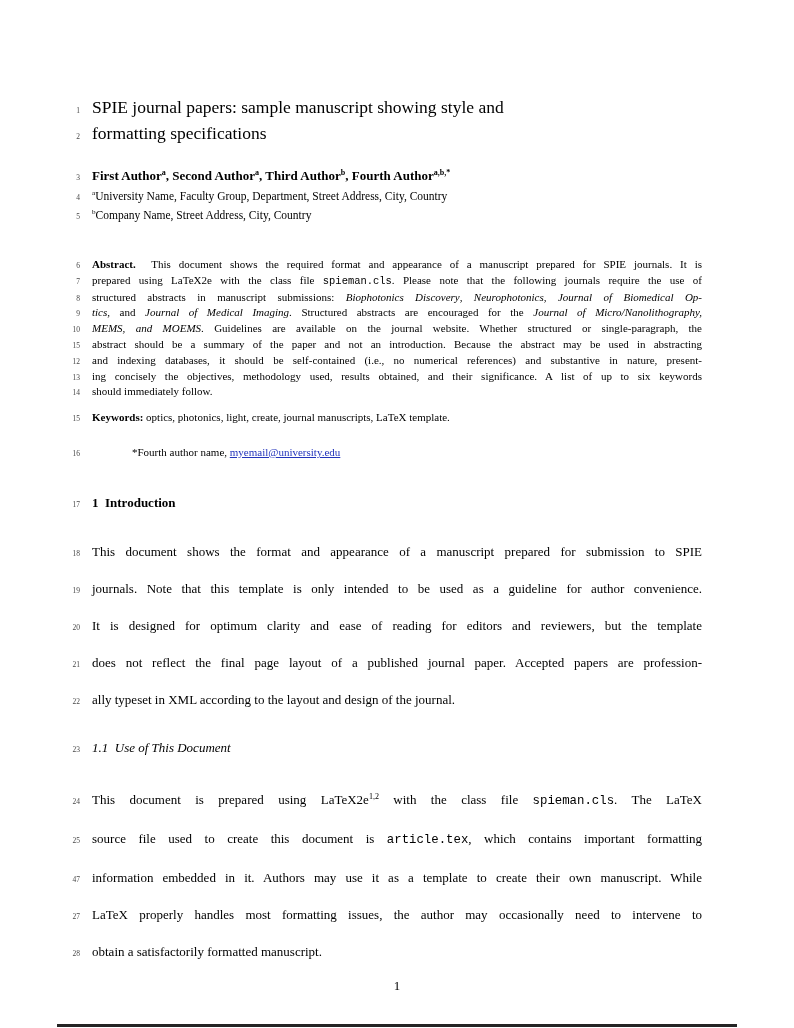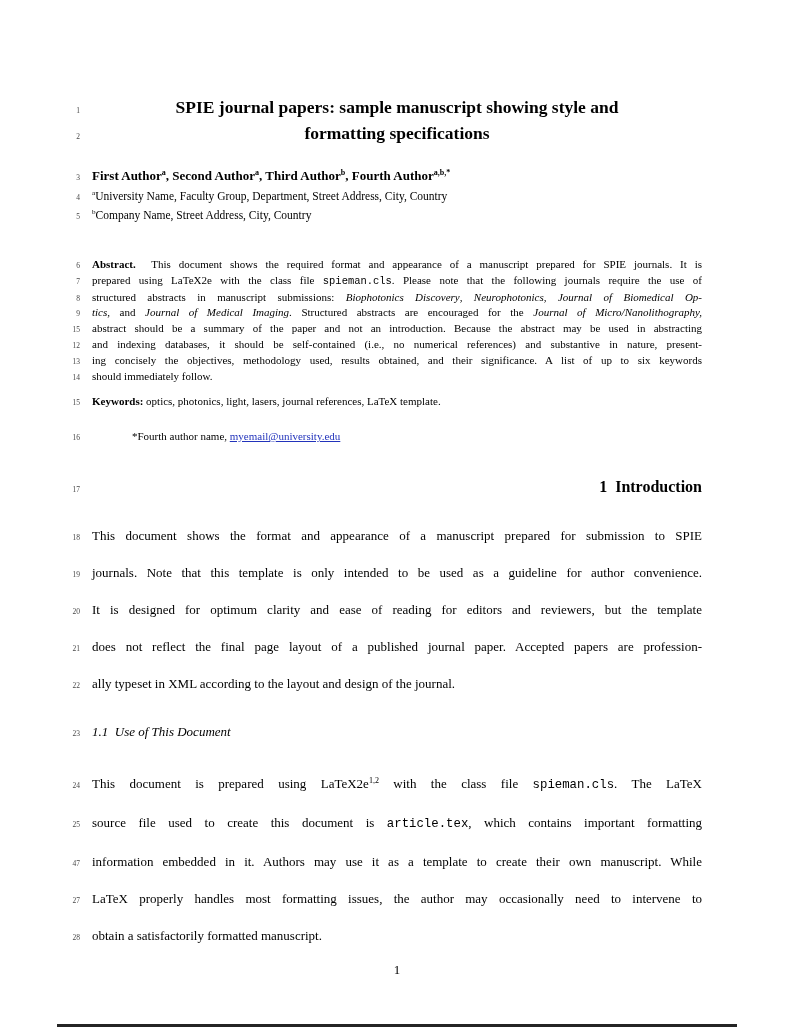--- a/index.html
+++ b/index.html
@@ -19,32 +19,32 @@
     flex: 0 0 24px;
     text-align: right;
     margin-right: 12px;
     font-size: 7.5px;
     color: #474747;
   }
   .lcontent { display: block; width: 610px; }
   .just .lcontent { text-align: justify; text-align-last: justify; }
 
   
-  .ln-title .lcontent { font-size: 17.5px; line-height: 26px; font-weight: bold; text-align: center; }
+  .ln-title .lcontent { font-size: 17.5px; line-height: 26px; font-weight: normal; }
   .ln-authors { margin-top: 18px; }
   .ln-authors .lcontent { font-size: 13px; line-height: 18px; font-weight: bold; }
   .ln-affil .lcontent { font-size: 11.5px; line-height: 16px; }
   .ln-abstract .lcontent, .ln-keywords .lcontent, .ln-footnote .lcontent {
     font-size: 11px; line-height: 15.8px;
   }
   .ln-abstract.ln-first { margin-top: 34px; }
   .ln-keywords { margin-top: 10px; }
   .ln-footnote { margin-top: 19px; gap: 40px; }
   .ln-section { margin-top: 32px; }
-  .ln-section .lcontent { font-size: 16px; line-height: 20px; font-weight: bold; text-align: right; }
+  .ln-section .lcontent { font-size: 13px; line-height: 20px; font-weight: bold; }
   .ln-subsection { margin-top: 20px; }
   .ln-subsection .lcontent { font-size: 13px; line-height: 20px; font-style: italic; }
   .ln-body .lcontent { font-size: 13px; line-height: 37px; }
   .ln-body.ln-first { margin-top: 20px; }
 
   
   .seg-b { font-weight: bold; margin-top: 20px; }
   .seg-i { font-style: italic; }
   .seg-m { font-family: "Liberation Mono", monospace; font-size: 0.95em; }
   .seg-sup { font-size: 0.62em; vertical-align: super; }
@@ -98,38 +98,42 @@
       </div>
       <div class="line ln-abstract just">
         <span class="lnum">8</span>
         <span class="lcontent"><span>structured abstracts in manuscript submissions: </span><span class="seg-i">Biophotonics Discovery</span><span>, </span><span class="seg-i">Neurophotonics</span><span>, </span><span class="seg-i">Journal of Biomedical Op-</span></span>
       </div>
       <div class="line ln-abstract just">
         <span class="lnum">9</span>
         <span class="lcontent"><span class="seg-i">tics</span><span>, and </span><span class="seg-i">Journal of Medical Imaging</span><span>. Structured abstracts are encouraged for the </span><span class="seg-i">Journal of Micro/Nanolithography,</span></span>
       </div>
       <div class="line ln-abstract just">
+        <span class="lnum">10</span>
+        <span class="lcontent"><span class="seg-i">MEMS, and MOEMS</span><span>. Guidelines are available on the journal website. Whether structured or single-paragraph, the</span></span>
+      </div>
+      <div class="line ln-abstract just">
         <span class="lnum">15</span>
         <span class="lcontent"><span>abstract should be a summary of the paper and not an introduction. Because the abstract may be used in abstracting</span></span>
       </div>
       <div class="line ln-abstract just">
         <span class="lnum">12</span>
         <span class="lcontent"><span>and indexing databases, it should be self-contained (i.e., no numerical references) and substantive in nature, present-</span></span>
       </div>
       <div class="line ln-abstract just">
         <span class="lnum">13</span>
         <span class="lcontent"><span>ing concisely the objectives, methodology used, results obtained, and their significance. A list of up to six keywords</span></span>
       </div>
       <div class="line ln-abstract">
         <span class="lnum">14</span>
         <span class="lcontent"><span>should immediately follow.</span></span>
       </div>
       <div class="line ln-keywords">
         <span class="lnum">15</span>
-        <span class="lcontent"><span class="seg-b">Keywords:</span><span> optics, photonics, light, lasers, journal references, LaTeX template.</span></span>
+        <span class="lcontent"><span class="seg-b">Keywords:</span><span> optics, photonics, light, create, journal manuscripts, LaTeX template.</span></span>
       </div>
       <div class="line ln-footnote">
         <span class="lnum">16</span>
         <span class="lcontent"><span>*Fourth author name, </span><a href="#" class="seg-link">myemail@university.edu</a></span>
       </div>
       <div class="line ln-section">
         <span class="lnum">17</span>
         <span class="lcontent"><span>1&nbsp;&nbsp;Introduction</span></span>
       </div>
       <div class="line ln-body ln-first just">

